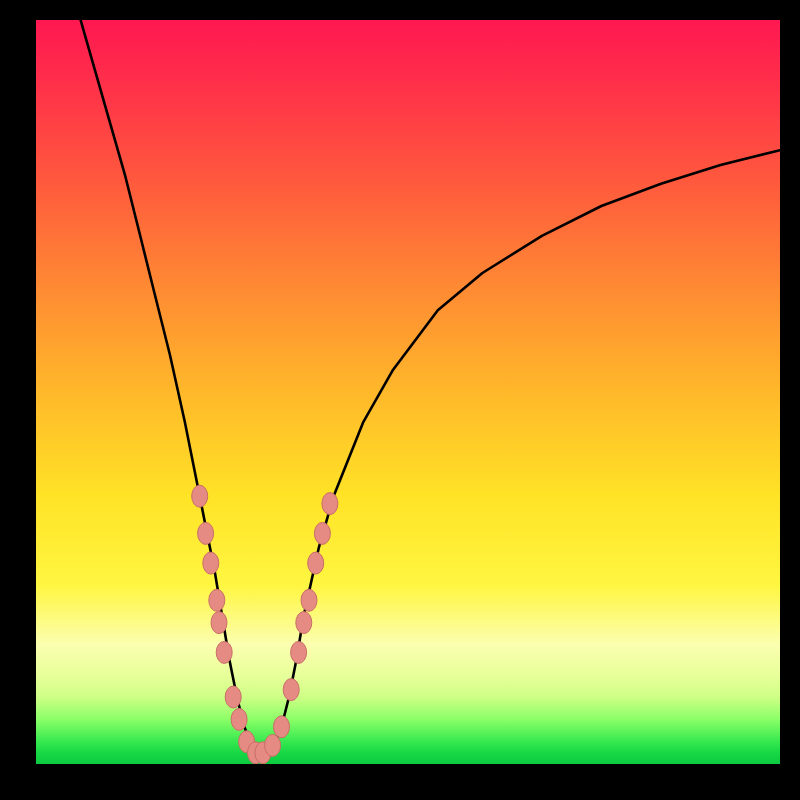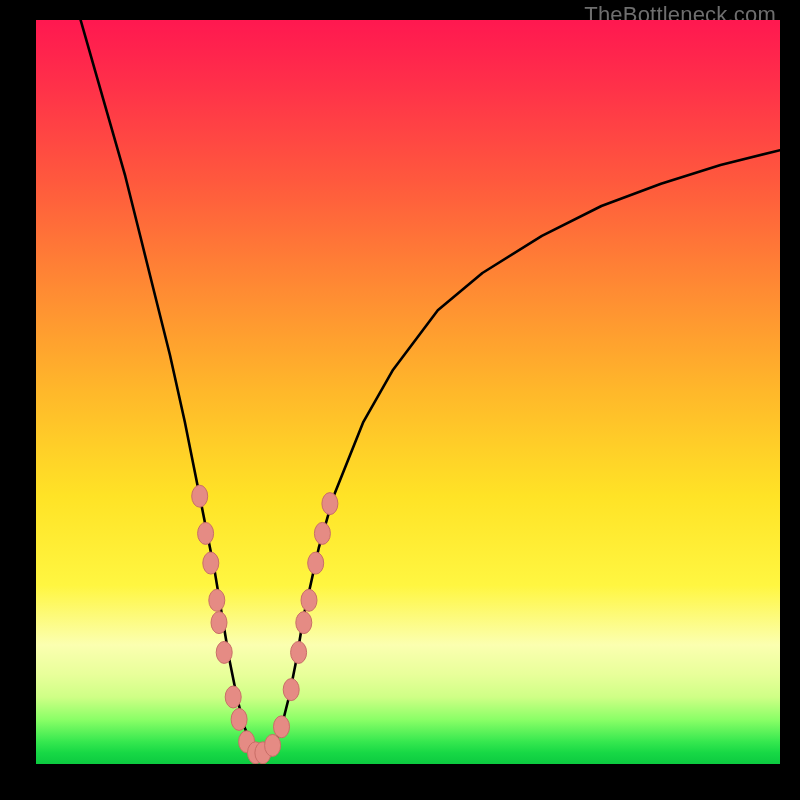--- a/index.html
+++ b/index.html
@@ -60,21 +60,20 @@
     font-size: 22px;
     font-weight: 500;
     user-select: none;
     letter-spacing: 0.2px;
   }
 </style>
 </head>
 <body>
 
 <div class="frame">
-  <div class="watermark">TheBottleneck.com</div>
 
   <div class="plot-area">
     <div class="gradient-bg"></div>
     <svg class="curve-svg" viewBox="0 0 744 744" preserveAspectRatio="none">
       <path id="curve-path" fill="none" stroke="#000" stroke-width="2.6" stroke-linejoin="round" stroke-linecap="round" d="M44.6 0.0 L59.5 52.1 L74.4 104.2 L89.3 156.2 L104.2 215.8 L119.0 275.3 L133.9 334.8 L148.8 401.8 L163.7 476.2 L171.1 513.4 L178.6 550.6 L186.0 595.2 L193.4 639.8 L200.9 677.0 L208.3 706.8 L215.8 725.4 L223.2 732.8 L230.6 732.8 L238.1 725.4 L245.5 706.8 L253.0 677.0 L260.4 639.8 L267.8 595.2 L282.7 528.2 L297.6 476.2 L327.4 401.8 L357.1 349.7 L401.8 290.2 L446.4 253.0 L505.9 215.8 L565.4 186.0 L625.0 163.7 L684.5 145.1 L744.0 130.2 "></path>
       <g id="markers">
           <ellipse cx="163.7" cy="476.2" rx="8" ry="11" fill="#e58b84" stroke="#c96e67" stroke-width="1"></ellipse>
           <ellipse cx="169.6" cy="513.4" rx="8" ry="11" fill="#e58b84" stroke="#c96e67" stroke-width="1"></ellipse>
           <ellipse cx="174.8" cy="543.1" rx="8" ry="11" fill="#e58b84" stroke="#c96e67" stroke-width="1"></ellipse>
           <ellipse cx="180.8" cy="580.3" rx="8" ry="11" fill="#e58b84" stroke="#c96e67" stroke-width="1"></ellipse>

